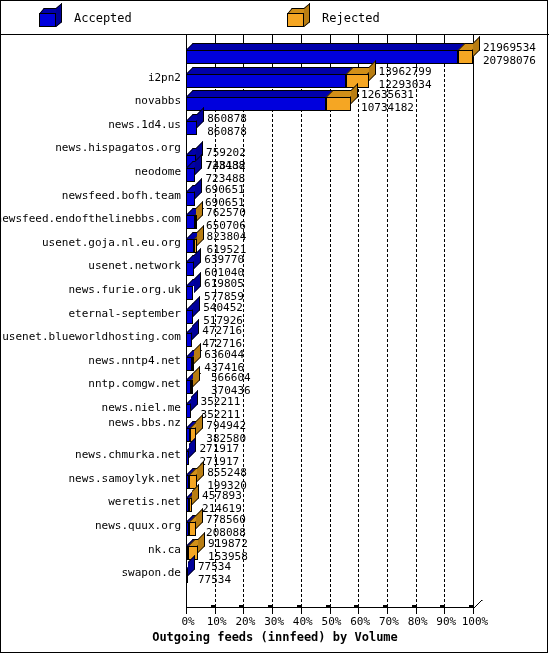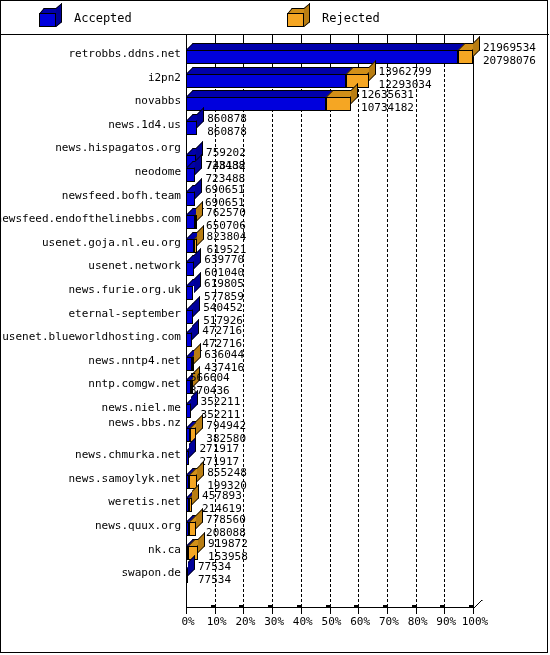--- a/index.html
+++ b/index.html
@@ -110,21 +110,20 @@
         <div class="top" id="lg0top" style="background: rgb(0, 0, 170);"></div>
         <div class="side" id="lg0side" style="background: rgb(0, 0, 153);"></div>
         <div class="face" id="lg0face" style="background: rgb(0, 0, 221);"></div>
       </div>
       <div class="legend-label">Accepted</div>
     </div>
   </div>
 
   <div class="plot">
     <div class="ylabels" id="ylabels">
-        <div class="ylabel" style="top: 11px;">retrobbs.ddns.net</div>
         <div class="ylabel" style="top: 34.6px;">i2pn2</div>
         <div class="ylabel" style="top: 58.2px;">novabbs</div>
         <div class="ylabel" style="top: 81.8px;">news.1d4.us</div>
         <div class="ylabel" style="top: 105.4px;">news.hispagatos.org</div>
         <div class="ylabel" style="top: 129px;">neodome</div>
         <div class="ylabel" style="top: 152.6px;">newsfeed.bofh.team</div>
         <div class="ylabel" style="top: 176.2px;">newsfeed.endofthelinebbs.com</div>
         <div class="ylabel" style="top: 199.8px;">usenet.goja.nl.eu.org</div>
         <div class="ylabel" style="top: 223.4px;">usenet.network</div>
         <div class="ylabel" style="top: 247px;">news.furie.org.uk</div>
@@ -331,21 +330,21 @@
           </div>
         </div>
         <div class="row" style="top: 338.4px; width: 287px;">
           <div class="bar3d" style="width: 7.462px;">
             <div class="segtop" style="left: 0px; width: 7.462px; background: rgb(0, 0, 170);"></div>
             <div class="segtop" style="left: 4.879px; width: 2.583px; background: rgb(209, 143, 24);"></div>
             <div class="segside" style="left: 7.462px; background: rgb(184, 125, 18);"></div>
             <div class="seg" style="left: 0px; width: 4.879px; background: rgb(0, 0, 221);"></div>
             <div class="seg" style="left: 4.879px; width: 2.583px; background: rgb(245, 166, 35);"></div>
           </div>
-          <div class="vals" style="left: 4px;">
+          <div class="vals" style="left: 25px;">
             <div>566604</div>
             <div>370436</div>
           </div>
         </div>
         <div class="row" style="top: 362px; width: 287px;">
           <div class="bar3d" style="width: 4.592px;">
             <div class="segtop" style="left: 0px; width: 4.592px; background: rgb(0, 0, 170);"></div>
             <div class="segside" style="left: 4.592px; background: rgb(0, 0, 153);"></div>
             <div class="seg" style="left: 0px; width: 4.592px; background: rgb(0, 0, 221);"></div>
           </div>
@@ -473,15 +472,16 @@
         <div class="xtick" style="left: 414.6px;"></div>
         <div class="xtick-b" style="left: 410.6px;"></div>
         <div class="xlabel" style="left: 416.6px; text-align: center;">80%</div>
         <div class="xtick" style="left: 443.3px;"></div>
         <div class="xtick-b" style="left: 439.3px;"></div>
         <div class="xlabel" style="left: 445.3px;">90%</div>
         <div class="xtick" style="left: 472px;"></div>
         <div class="xtick-b" style="left: 468px;"></div>
         <div class="xlabel" style="left: 474px;">100%</div>
       </div>
+    <div class="charttitle">Outgoing feeds (innfeed) by Volume</div>
   </div>
 
 </div>
 
 </body></html>

